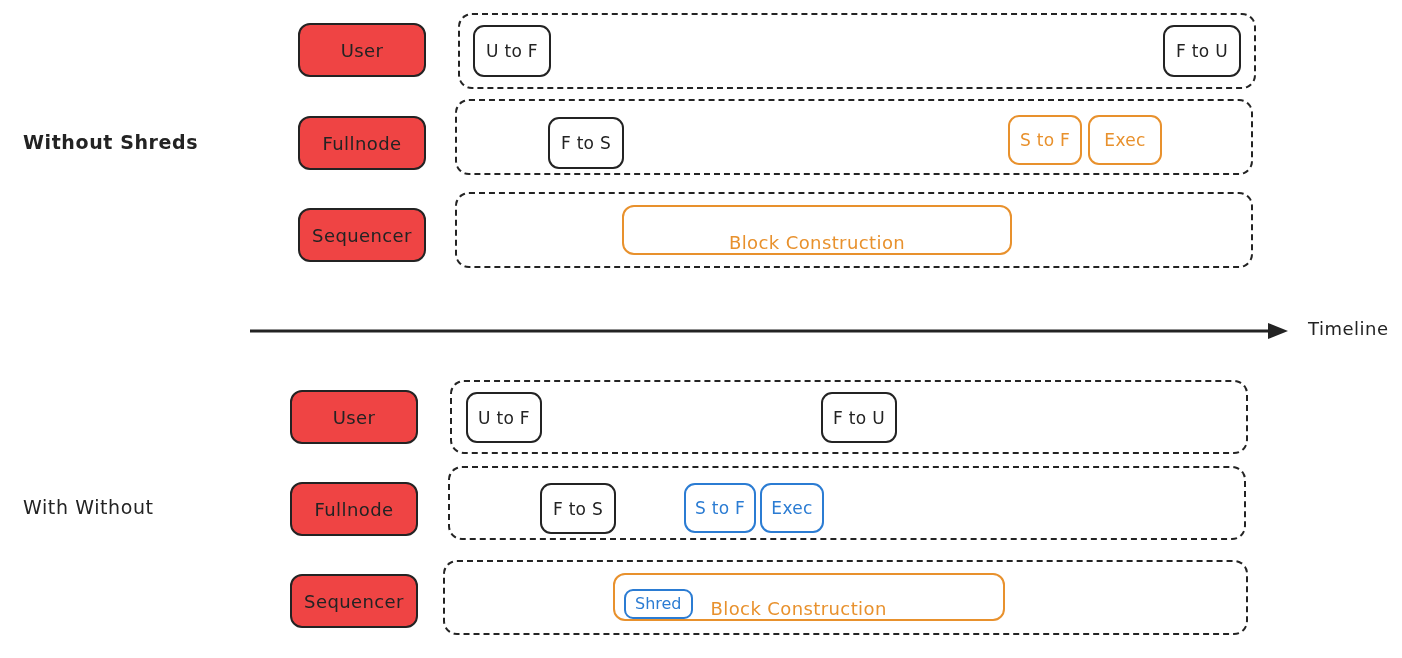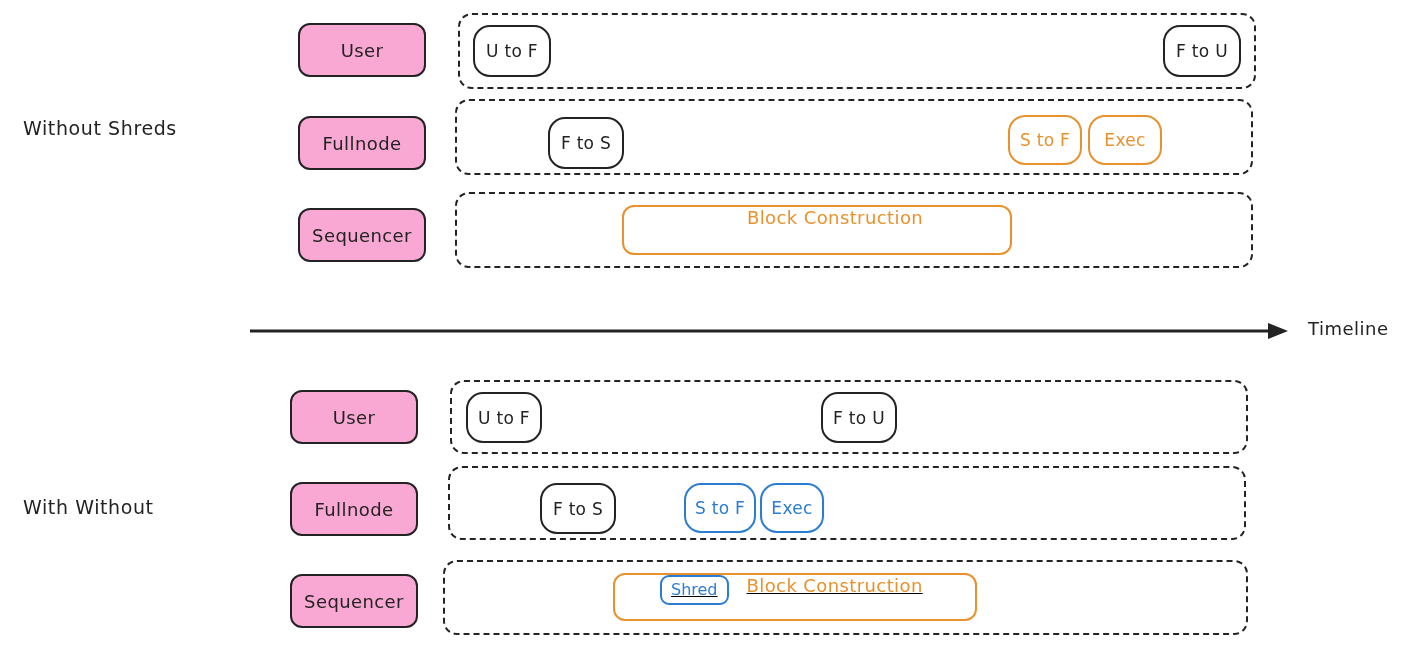--- a/index.html
+++ b/index.html
@@ -23,29 +23,29 @@
 
   
   .section-label {
     position: absolute;
     font-family: "DejaVu Sans", sans-serif;
     font-size: 19px;
     color: #232323;
     letter-spacing: 0.6px;
     white-space: nowrap;
   }
-  #label-without { left: 23px; top: 117px; }
+  #label-without { left: 23px; top: 131px; font-weight: bold; }
   #label-with    { left: 23px; top: 496px; }
 
   
   .actor-box {
     position: absolute;
     border: 2.2px solid #232323;
     border-radius: 12px;
-    background: #f9a8d4;
+    background: #ef4444;
     display: flex;
     align-items: center;
     justify-content: center;
     font-size: 18px;
     color: #232323;
     letter-spacing: 0.4px;
     box-sizing: border-box;
   }
 
   
@@ -53,21 +53,21 @@
     position: absolute;
     border: 2px dashed #232323;
     border-radius: 14px;
     background: transparent;
     box-sizing: border-box;
   }
 
   
   .chip {
     position: absolute;
-    border-radius: 17px;
+    border-radius: 11px;
     background: #ffffff;
     display: flex;
     align-items: center;
     justify-content: center;
     box-sizing: border-box;
     font-size: 17px;
     letter-spacing: 0.3px;
     white-space: nowrap;
   }
   .chip.dark  { border: 2.2px solid #232323; color: #232323; }
@@ -75,22 +75,21 @@
   .chip.blue  { border: 2.2px solid #2b7cd3; color: #2b7cd3; }
 
   
   .bar {
     position: absolute;
     border: 2.2px solid #e8912d;
     border-radius: 12px;
     background: #ffffff;
     box-sizing: border-box;
     display: flex;
-    align-items: flex-start;
-    padding-left: 36px;
+    align-items: flex-end;
   }
   .bar-title {
     color: #e8912d;
     font-size: 18px;
     letter-spacing: 0.4px;
     white-space: nowrap;
   }
   .bar-title.centered {
     width: 100%;
     text-align: center;
@@ -168,18 +167,18 @@
   <div class="chip dark" style="left:821px; top:392px; width:76px; height:51px;">F to U</div>
 
   <div class="actor-box" style="left:290px; top:482px; width:128px; height:54px;">Fullnode</div>
   <div class="lane" style="left:448px; top:466px; width:798px; height:74px;"></div>
   <div class="chip dark" style="left:540px; top:483px; width:76px; height:51px;">F to S</div>
   <div class="chip blue" style="left:684px; top:483px; width:72px; height:50px;">S to F</div>
   <div class="chip blue" style="left:760px; top:483px; width:64px; height:50px;">Exec</div>
 
   <div class="actor-box" style="left:290px; top:574px; width:128px; height:54px;">Sequencer</div>
   <div class="lane" style="left:443px; top:560px; width:805px; height:75px;"></div>
-  <div class="bar" style="left:613px; top:573px; width:364px; height:48px;text-decoration:underline;">
+  <div class="bar" style="left:613px; top:573px; width:392px; height:48px;">
     <span class="inner-chip">Shred</span>
     <span class="bar-title">Block Construction</span>
   </div>
 
 </div>
 
 </body></html>

